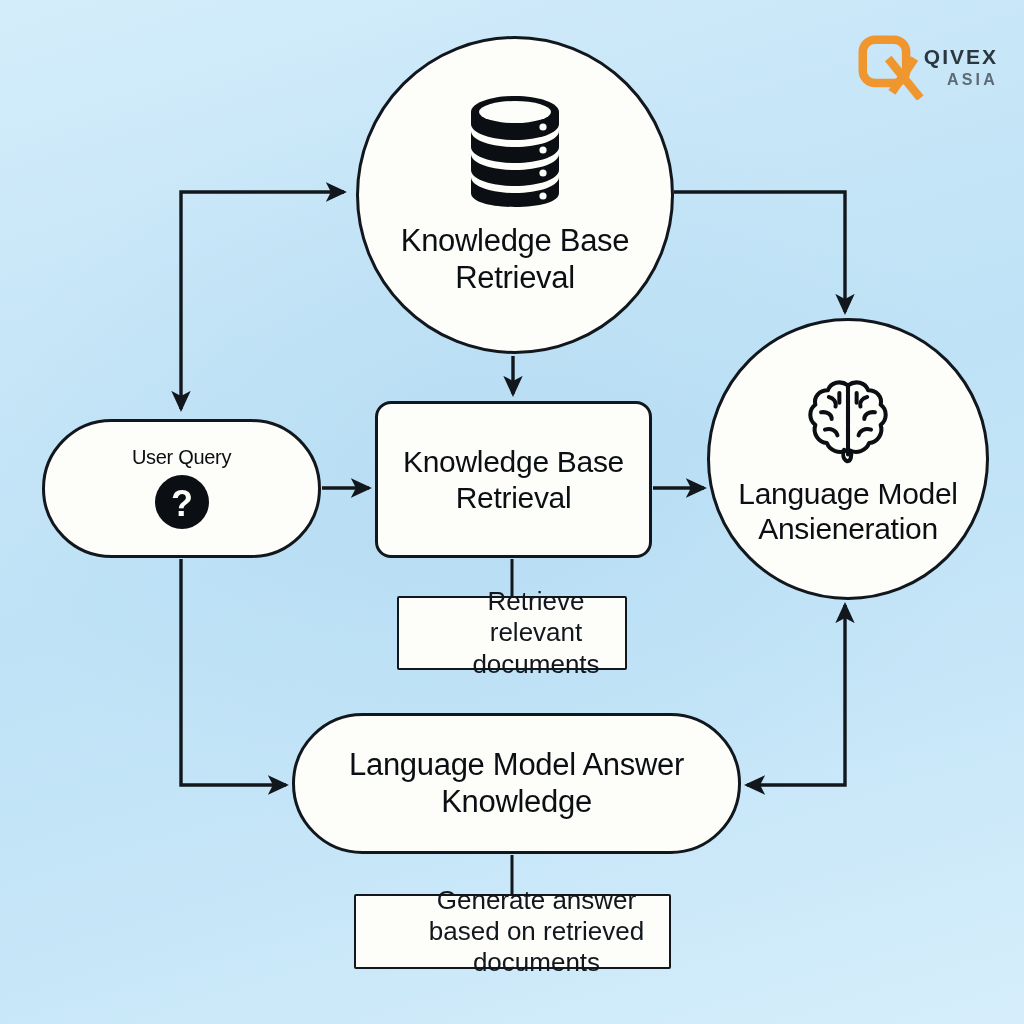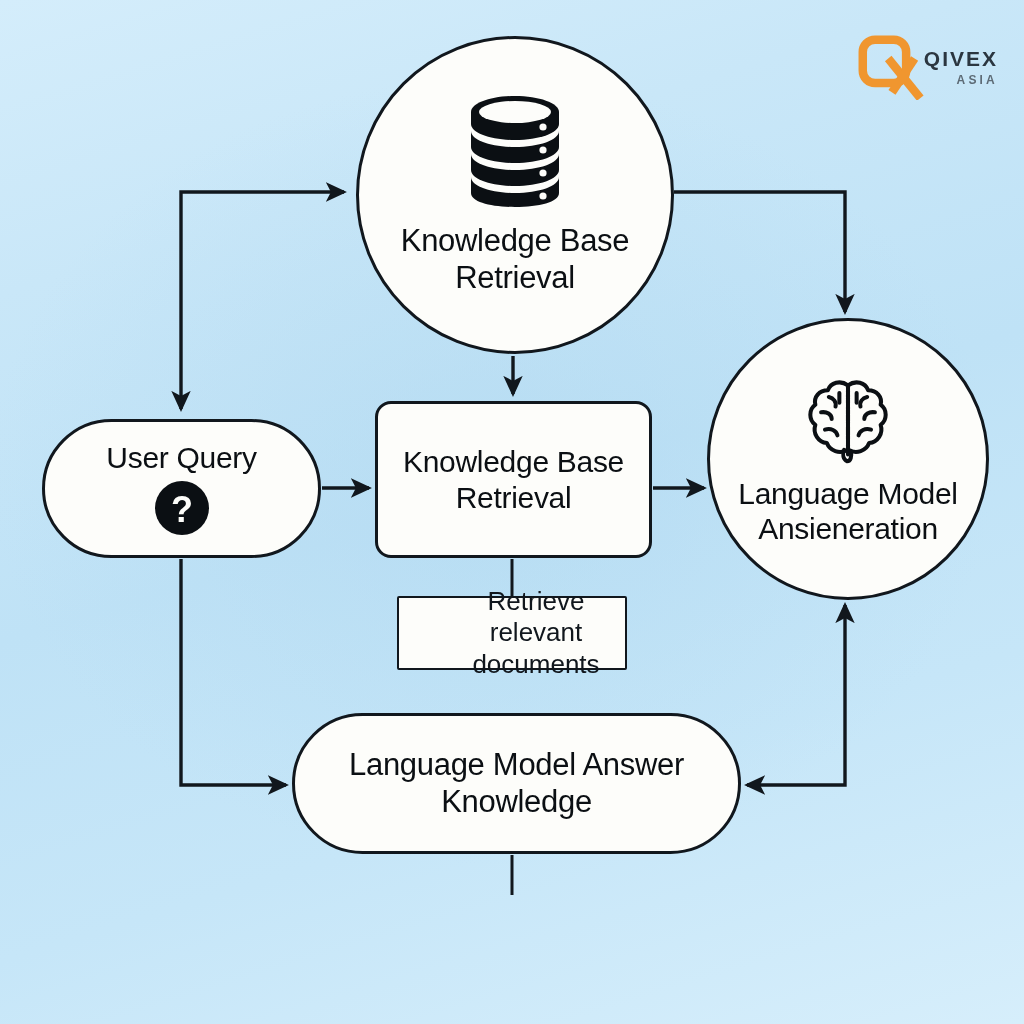--- a/index.html
+++ b/index.html
@@ -52,21 +52,21 @@
   #node-kb-circle {
     left: 356px; top: 36px;
     width: 318px; height: 318px;
   }
   #node-kb-circle .label { font-size: 31px; margin-top: 14px; }
 
   #node-user-query {
     left: 42px; top: 419px;
     width: 279px; height: 139px;
   }
-  #node-user-query .label { font-size: 30px; }
+  #node-user-query .label { font-size: 20px; }
 
   #node-kb-box {
     left: 375px; top: 401px;
     width: 277px; height: 157px;
   }
   #node-kb-box .label { font-size: 30px; }
 
   #node-llm-circle {
     left: 707px; top: 318px;
     width: 282px; height: 282px;
@@ -126,21 +126,21 @@
     justify-content: space-between;
   }
   #logo .brand {
     font-size: 21px;
     font-weight: bold;
     letter-spacing: 2.0px;
     color: #2b3640;
     line-height: 1;
   }
   #logo .sub {
-    font-size: 12px;
+    font-size: 16px;
     font-weight: bold;
     letter-spacing: 3.2px;
     color: #5d6b76;
     line-height: 1;
     margin-top: 5px;
     text-align: right;
   }
 </style>
 </head>
 <body>
@@ -241,14 +241,17 @@
   </div>
 
   <div class="node pill" id="node-answer-pill">
     <div class="label">Language Model Answer Knowledge</div>
   </div>
 
   <div class="annot" id="annot-retrieve">
     <span>Retrieve relevant documents</span>
   </div>
 
+  <div class="annot" id="annot-generate">
+    <span>Generate answer based on retrieved documents</span>
+  </div>
 
 </div>
 
 </body></html>

